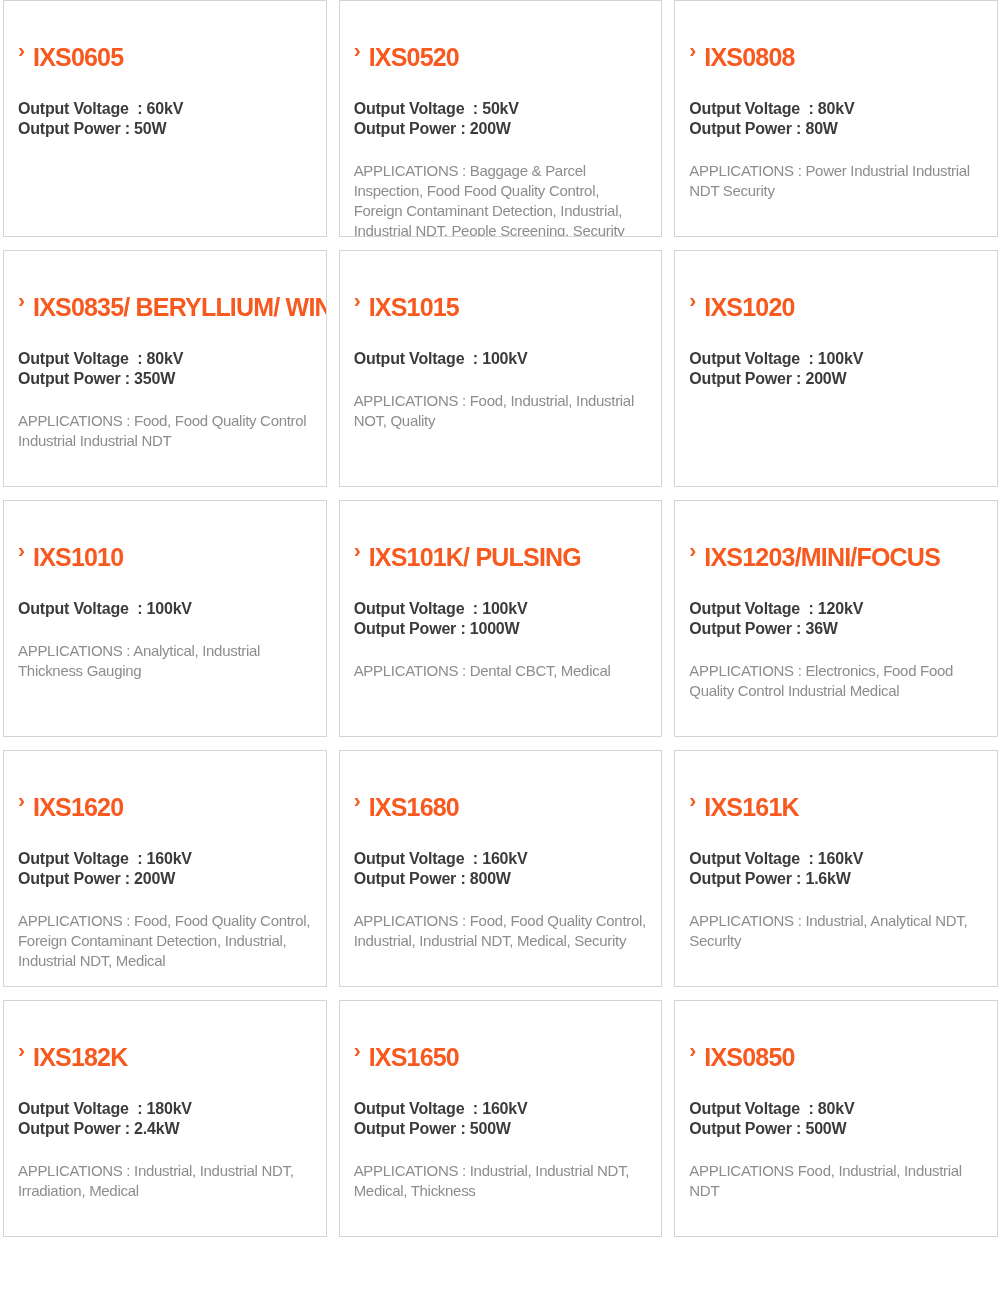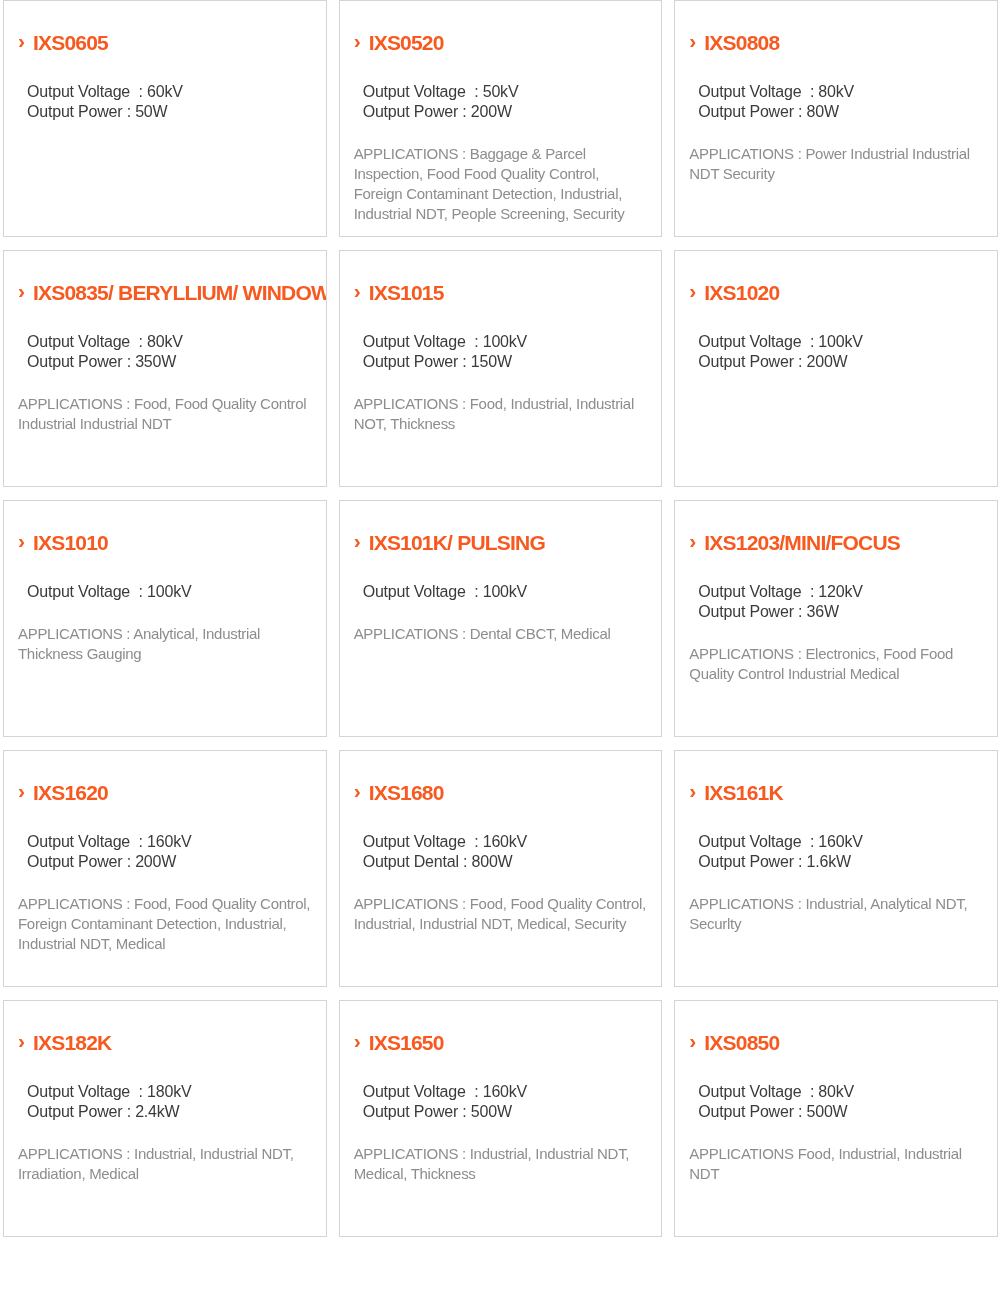--- a/index.html
+++ b/index.html
@@ -41,36 +41,36 @@
   .chev {
     color: #f7591f;
     font-size: 21px;
     font-weight: bold;
     line-height: 1;
     transform: translateY(-2px);
     flex: 0 0 auto;
   }
   .title-text {
     color: #f7591f;
-    font-size: 21px;
+    font-size: 25px;
     font-weight: bold;
     letter-spacing: -0.8px;
     line-height: 1.2;
+    margin-top: 12px;
   }
   .specs {
     margin-bottom: 22px;
   }
   .spec {
     color: #3b3b3b;
     font-size: 16px;
-    font-weight: normal;
+    font-weight: bold;
     line-height: 20px;
     letter-spacing: -0.2px;
     white-space: pre-wrap;
-    margin-left: 9px;
   }
   .apps {
     color: #8d8d8d;
     font-size: 15px;
     line-height: 20px;
     letter-spacing: -0.3px;
   }
 </style>
 </head>
 <body>
@@ -123,23 +123,22 @@
     <div class="apps">APPLICATIONS : Food, Food Quality Control Industrial Industrial NDT</div>
   </div>
 
   <div class="card">
     <div class="card-title">
       <span class="chev">›</span>
       <span class="title-text">IXS1015</span>
     </div>
     <div class="specs">
       <div class="spec">Output Voltage  : 100kV</div>
-      <div class="spec">Output Power : 150W</div>
-    </div>
-    <div class="apps">APPLICATIONS : Food, Industrial, Industrial NOT, Thickness</div>
+    </div>
+    <div class="apps">APPLICATIONS : Food, Industrial, Industrial NOT, Quality</div>
   </div>
 
   <div class="card">
     <div class="card-title">
       <span class="chev">›</span>
       <span class="title-text">IXS1020</span>
     </div>
     <div class="specs">
       <div class="spec">Output Voltage  : 100kV</div>
       <div class="spec">Output Power : 200W</div>
@@ -157,20 +156,21 @@
     <div class="apps">APPLICATIONS : Analytical, Industrial Thickness Gauging</div>
   </div>
 
   <div class="card">
     <div class="card-title">
       <span class="chev">›</span>
       <span class="title-text">IXS101K/ PULSING</span>
     </div>
     <div class="specs">
       <div class="spec">Output Voltage  : 100kV</div>
+      <div class="spec">Output Power : 1000W</div>
     </div>
     <div class="apps">APPLICATIONS : Dental CBCT, Medical</div>
   </div>
 
   <div class="card">
     <div class="card-title">
       <span class="chev">›</span>
       <span class="title-text">IXS1203/MINI/FOCUS</span>
     </div>
     <div class="specs">
@@ -192,21 +192,21 @@
     <div class="apps">APPLICATIONS : Food, Food Quality Control, Foreign Contaminant Detection, Industrial, Industrial NDT, Medical</div>
   </div>
 
   <div class="card">
     <div class="card-title">
       <span class="chev">›</span>
       <span class="title-text">IXS1680</span>
     </div>
     <div class="specs">
       <div class="spec">Output Voltage  : 160kV</div>
-      <div class="spec">Output Dental : 800W</div>
+      <div class="spec">Output Power : 800W</div>
     </div>
     <div class="apps">APPLICATIONS : Food, Food Quality Control, Industrial, Industrial NDT, Medical, Security</div>
   </div>
 
   <div class="card">
     <div class="card-title">
       <span class="chev">›</span>
       <span class="title-text">IXS161K</span>
     </div>
     <div class="specs">

